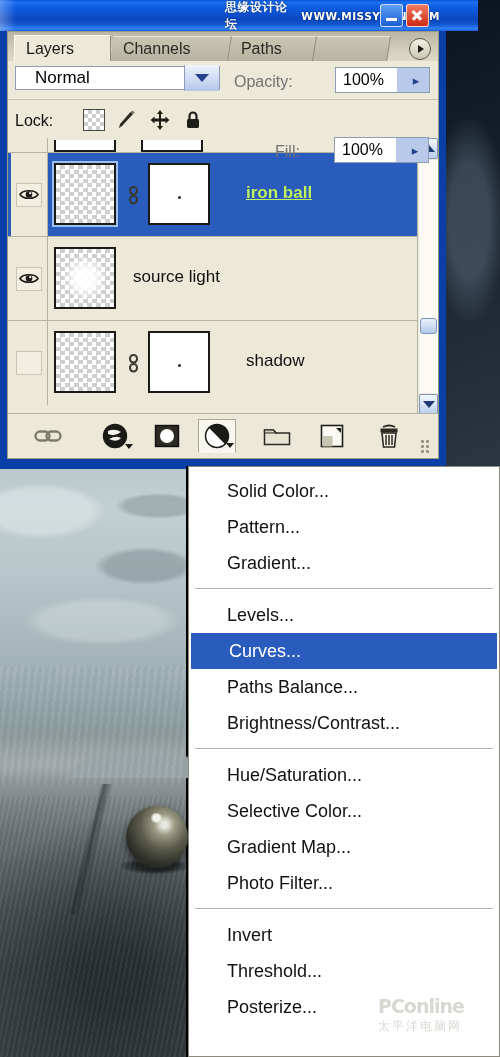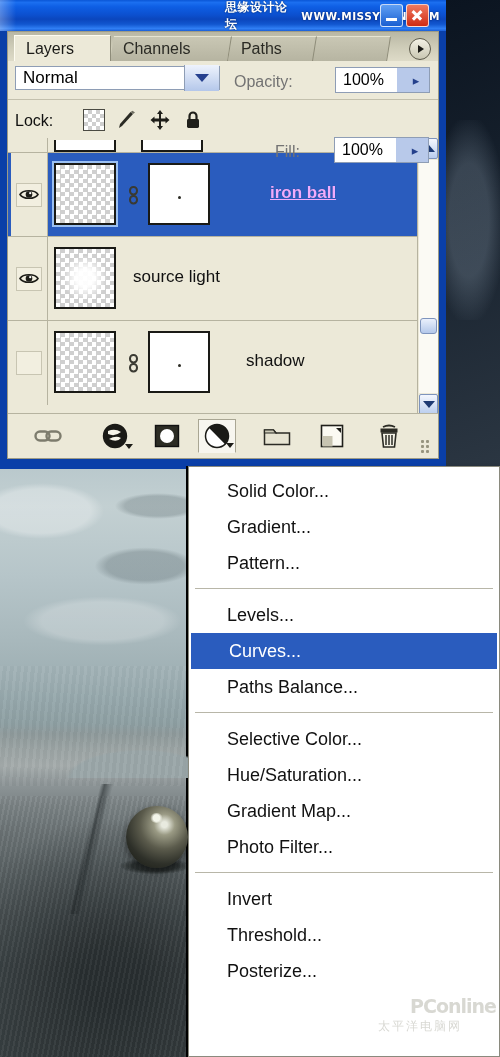--- a/index.html
+++ b/index.html
@@ -81,20 +81,21 @@
   
   #palette{
     position:absolute;left:0;top:0;width:446px;height:466px;
     background:#0a3fa8;
   }
   #titlebar{
     position:absolute;left:0;top:0;width:446px;height:31px;
     background:linear-gradient(to bottom,
       #0a56d6 0%, #1b6ff0 8%, #0e5ee4 22%, #0c50cf 48%,
       #0b46bd 62%, #1156cf 78%, #2f7ef4 92%, #1a5fd8 100%);
+    padding-left:32px;
   }
   #titlebar .left-shine{
     position:absolute;left:0;top:0;width:16px;height:31px;
     background:linear-gradient(to right, rgba(255,255,255,.30), rgba(255,255,255,0));
   }
   .win-btn{
     position:absolute;top:4px;width:21px;height:21px;border-radius:3px;
     border:1px solid rgba(255,255,255,.75);
   }
   #btn-min{left:380px;background:linear-gradient(to bottom,#5f9ff4,#1a5fd1);}
@@ -178,21 +179,21 @@
   }
 
   
   #blend-row{
     position:absolute;left:0;top:29px;width:430px;height:38px;
     background:#ece9d8;border-bottom:1px solid #c3c0ad;
   }
   #blend-select{
     position:absolute;left:7px;top:5px;width:205px;height:24px;
     background:#fff;border:1px solid #8e9db5;box-sizing:border-box;
-    display:flex;align-items:center;
+    display:flex;align-items:center;padding-left:12px;
   }
   #blend-select .val{font-size:17px;color:#000;padding-left:7px;flex:1;}
   #blend-select .arrowbox{
     width:34px;height:26px;background:linear-gradient(to bottom,#eef3fd,#b4c7ea);
     border-left:1px solid #8e9db5;display:flex;align-items:center;justify-content:center;
   }
   #blend-select .arrowbox .chev{
     width:0;height:0;border-left:7px solid transparent;border-right:7px solid transparent;
     border-top:8px solid #25408f;
   }
@@ -267,23 +268,22 @@
   .maskthumb{
     position:absolute;top:10px;width:62px;height:62px;
     border:2px solid #1a1a16;box-sizing:border-box;background:#fff;
     display:flex;align-items:center;justify-content:center;
   }
   .maskthumb .dot{width:3px;height:3px;background:#2b2b24;border-radius:50%;margin-top:6px;}
   .layer-name{
     position:absolute;top:30px;font-size:17px;color:#111;
   }
   .layer-name.sel{
-    color:#f0abfc;font-weight:bold;text-decoration:underline;
+    color:#bef264;font-weight:bold;text-decoration:underline;
     text-shadow:0 0 1px rgba(0,0,0,.35);
-    margin-left:24px;
   }
   #row-top-clip{
     position:absolute;left:0;top:0;width:409px;height:14px;
     background:#ece9d8;border-bottom:1px solid #b6b3a0;overflow:hidden;
   }
   #row-top-clip .e{position:absolute;left:3px;top:0;width:36px;height:14px;border-right:1px solid #b6b3a0;}
   #row-top-clip .t1{position:absolute;left:46px;top:2px;width:62px;height:12px;border:2px solid #1a1a16;border-top:none;box-sizing:border-box;background:#fff;}
   #row-top-clip .t2{position:absolute;left:133px;top:2px;width:62px;height:12px;border:2px solid #1a1a16;border-top:none;box-sizing:border-box;background:#fff;}
 
   
@@ -358,21 +358,21 @@
   .mitem.hl{background:#2a5cbe;color:#ffffff;margin:0 2px;}
   .msep{height:1px;background:#b8b6a8;margin:7px 6px 8px 6px;}
 
   
   #wm-pconline{
     position:absolute;left:378px;top:995px;width:118px;height:48px;
     opacity:.33;color:#7b7b6e;
     font-family:"DejaVu Sans",sans-serif;
     pointer-events:none;
   }
-  #wm-pconline .p1{font-size:19px;font-weight:bold;letter-spacing:-1px;color:#8a8a7a;text-align:right;}
+  #wm-pconline .p1{font-size:19px;font-weight:bold;letter-spacing:-1px;color:#8a8a7a;}
   #wm-pconline .p2{font-size:12px;letter-spacing:2px;color:#8a8a7a;margin-top:1px;}
 </style>
 </head>
 <body>
 
 <div id="backdrop-right">
   <div class="glow"></div>
 </div>
 
 <div id="photo">
@@ -605,33 +605,34 @@
           <i style="left:5px;top:10px;"></i>
       </div>
     </div>
 
   </div>
 </div>
 
 <div id="menu">
 
   <div class="mitem">Solid Color...</div>
+  <div class="mitem">Pattern...</div>
   <div class="mitem">Gradient...</div>
-  <div class="mitem">Pattern...</div>
 
   <div class="msep"></div>
 
   <div class="mitem">Levels...</div>
   <div class="mitem hl">Curves...</div>
   <div class="mitem">Paths Balance...</div>
+  <div class="mitem">Brightness/Contrast...</div>
 
   <div class="msep"></div>
 
+  <div class="mitem">Hue/Saturation...</div>
   <div class="mitem">Selective Color...</div>
-  <div class="mitem">Hue/Saturation...</div>
   <div class="mitem">Gradient Map...</div>
   <div class="mitem">Photo Filter...</div>
 
   <div class="msep"></div>
 
   <div class="mitem">Invert</div>
   <div class="mitem">Threshold...</div>
   <div class="mitem">Posterize...</div>
 </div>
 

